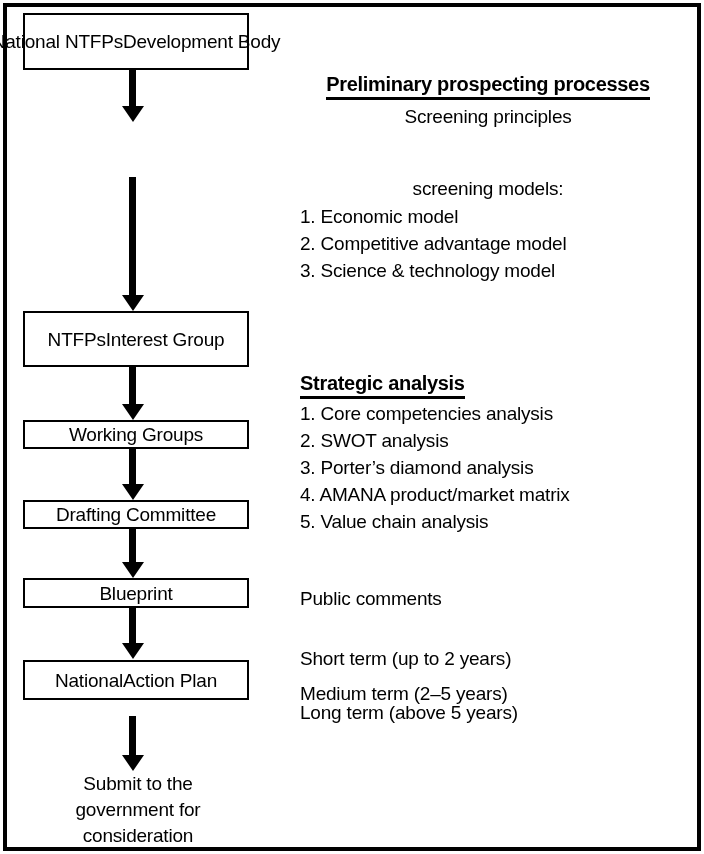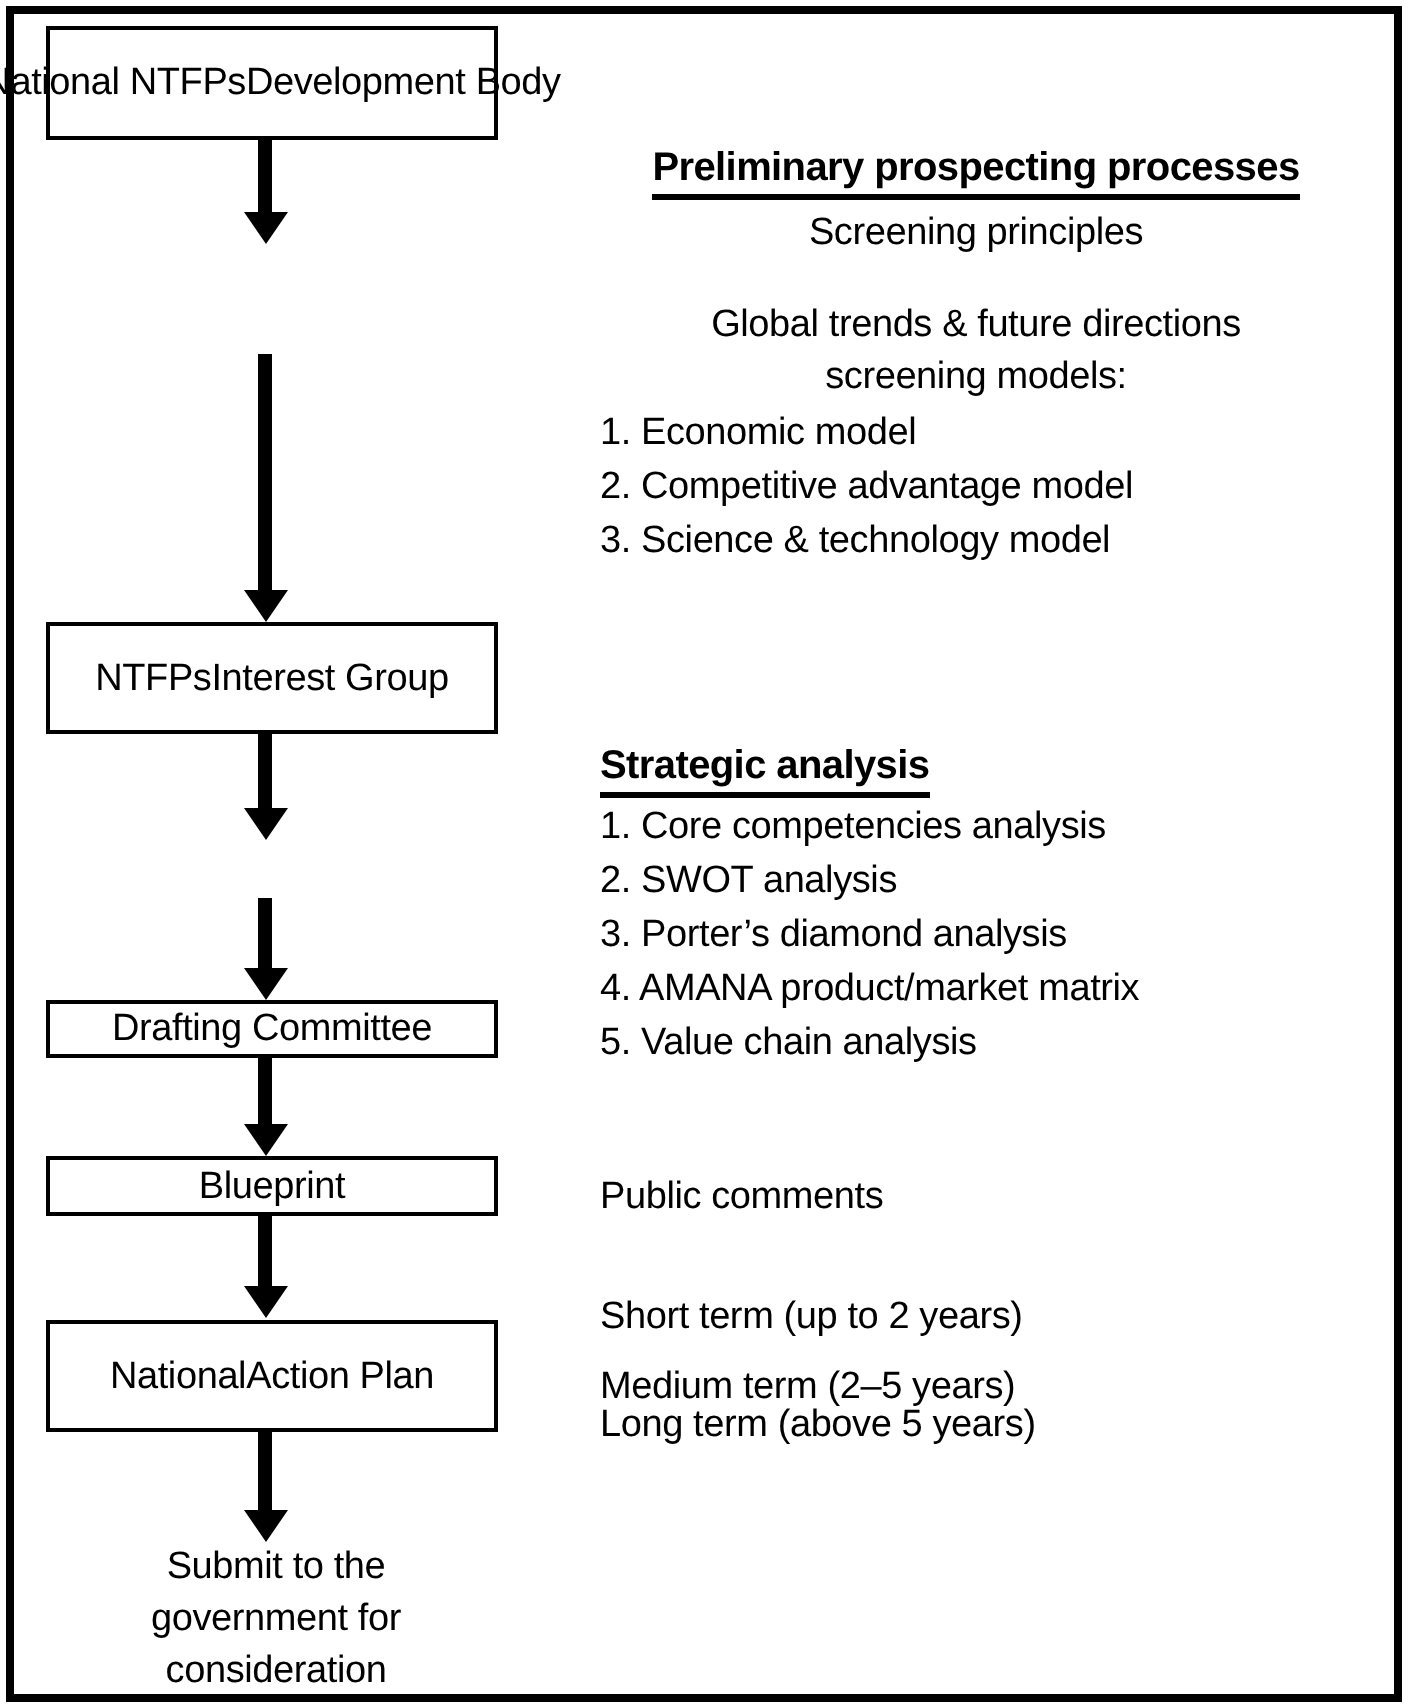--- a/index.html
+++ b/index.html
@@ -151,54 +151,56 @@
     <div class="arrow" style="top:70px; height:37px;"></div>
 
     <div class="arrow" style="top:177px; height:119px;"></div>
 
     <div class="node" style="top:311px; height:56px;">
       <span class="ln">NTFPs</span>
       <span class="ln">Interest Group</span>
     </div>
     <div class="arrow" style="top:367px; height:38px;"></div>
 
+    <div class="node" style="top:420px; height:29px;">
+      <span class="ln">Working Groups</span>
+    </div>
     <div class="arrow" style="top:449px; height:36px;"></div>
 
     <div class="node" style="top:500px; height:29px;">
       <span class="ln">Drafting Committee</span>
     </div>
     <div class="arrow" style="top:529px; height:34px;"></div>
 
     <div class="node" style="top:578px; height:30px;">
       <span class="ln">Blueprint</span>
     </div>
     <div class="arrow" style="top:608px; height:36px;"></div>
 
-    <div class="node" style="top:660px; height:56px;">
+    <div class="node" style="top:660px; height:40px;">
       <span class="ln">National</span>
       <span class="ln">Action Plan</span>
     </div>
     <div class="arrow" style="top:716px; height:40px;"></div>
 
     <div class="tail-text" style="top:771px;">
       <span class="ln">Submit to the</span>
       <span class="ln">government for</span>
       <span class="ln">consideration</span>
     </div>
 
   </div>
 
   <div id="side">
 
     <div class="blk heading" style="top:73px;">
       <span class="u">Preliminary prospecting processes</span>
     </div>
     <div class="blk ctr" style="top:104px;">Screening principles</div>
 
-    <div class="blk ctr" style="top:150px;">Global trends &amp; future directions</div>
     <div class="blk ctr" style="top:176px;">screening models:</div>
 
     <div class="blk lst" style="top:203px;">1. Economic model</div>
     <div class="blk lst" style="top:230px;">2. Competitive advantage model</div>
     <div class="blk lst" style="top:257px;">3. Science &amp; technology model</div>
 
     <div class="blk heading left" style="top:372px; padding-left:14px;">
       <span class="u">Strategic analysis</span>
     </div>
     <div class="blk lst" style="top:400px;">1. Core competencies analysis</div>

